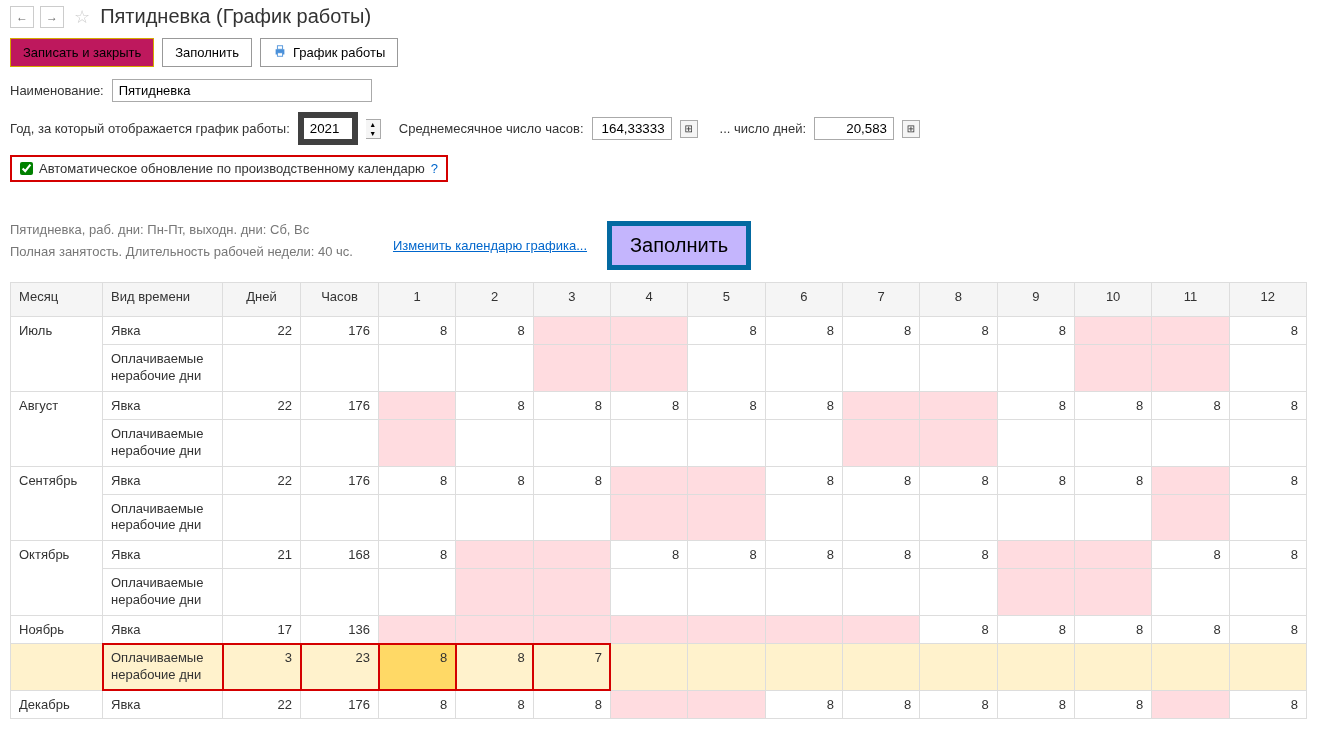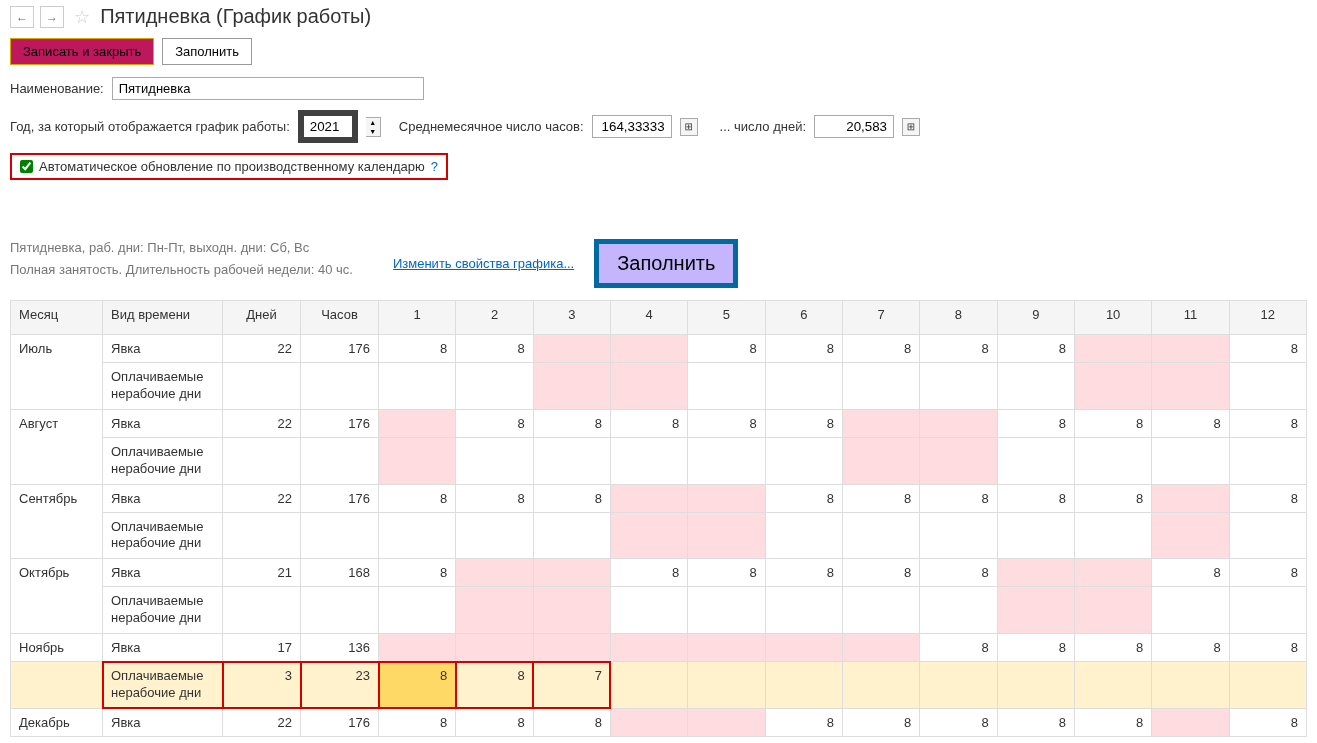--- a/index.html
+++ b/index.html
@@ -8,27 +8,27 @@
 .nav-btn { width: 24px; height: 22px; border: 1px solid #ccc; background: #fff; display: flex; align-items: center; justify-content: center; cursor: pointer; font-size: 12px; color: #666; }
 .star-icon { font-size: 18px; color: #ccc; margin: 0 4px; }
 .page-title { font-size: 20px; font-weight: normal; color: #333; }
 .action-bar { display: flex; gap: 8px; margin-bottom: 12px; }
 .btn { padding: 5px 12px; border: 1px solid #999; background: #fff; cursor: pointer; font-size: 13px; display: flex; align-items: center; gap: 6px; }
 .btn-yellow { background: #be185d; border-color: #d4a800; }
 .print-icon { display: inline-block; width: 14px; height: 14px; }
 .form-row { display: flex; align-items: center; gap: 8px; margin-bottom: 10px; font-size: 13px; }
 .form-row label { color: #333; }
 .text-input { border: 1px solid #aaa; padding: 3px 6px; font-size: 13px; }
-.text-input.wide { width: 312px; }
+.text-input.wide { width: 260px; }
 .year-input { width: 60px; text-align: left; padding: 3px 6px; border: 6px solid #404040; }
 .spinner { display: inline-flex; flex-direction: column; border: 1px solid #aaa; border-left: none; }
 .spinner-btn { width: 14px; height: 9px; font-size: 7px; background: #f5f5f5; border: none; cursor: pointer; line-height: 1; }
 .num-input { width: 80px; text-align: right; padding: 3px 6px; border: 1px solid #aaa; }
 .calc-icon { width: 18px; height: 18px; border: 1px solid #aaa; display: inline-flex; align-items: center; justify-content: center; font-size: 10px; background: #f5f5f5; cursor: pointer; }
-.checkbox-row { display: inline-flex; align-items: center; gap: 6px; padding: 4px 8px; border: 2px solid #d40000; margin-bottom: 20px; }
+.checkbox-row { display: inline-flex; align-items: center; gap: 6px; padding: 4px 8px; border: 2px solid #d40000; margin-bottom: 0; }
 .checkbox-row input[type=checkbox] { accent-color: #008000; }
 .help-icon { color: #0066cc; font-size: 13px; cursor: pointer; }
 .info-text { color: #777; font-size: 13px; line-height: 1.4; margin-bottom: 4px; }
 .action-row { display: flex; align-items: center; gap: 20px; margin-bottom: 12px; }
 .link { color: #0066cc; text-decoration: underline; cursor: pointer; }
 .btn-big { padding: 8px 18px; font-size: 20px; border: 5px solid #0369a1; background: #c4b5fd; cursor: pointer; }
 .schedule-table { width: 100%; border-collapse: collapse; table-layout: fixed; }
 .schedule-table th, .schedule-table td { border: 1px solid #ddd; padding: 6px 8px; font-size: 13px; vertical-align: top; }
 .schedule-table th { background: #f5f5f5; font-weight: normal; text-align: left; height: 34px; margin-left: 32px; }
 .schedule-table th.num-col { text-align: center; }
@@ -53,20 +53,30 @@
 <div class="toolbar-top">
   <button class="nav-btn">←</button>
   <button class="nav-btn">→</button>
   <span class="star-icon">☆</span>
   <span class="page-title">Пятидневка (График работы)</span>
 </div>
 
 <div class="action-bar">
   <button class="btn btn-yellow">Записать и закрыть</button>
   <button class="btn">Заполнить</button>
+  <button class="btn">
+    <span>
+      <svg class="print-icon" viewBox="0 0 16 16">
+          <rect x="3" y="6" width="10" height="6" fill="#4a90d9"></rect>
+          <rect x="5" y="2" width="6" height="4" fill="#fff" stroke="#4a90d9"></rect>
+          <rect x="5" y="10" width="6" height="4" fill="#fff" stroke="#4a90d9"></rect>
+        </svg>
+    </span>
+    <span>График работы</span>
+  </button>
 </div>
 
 <div class="form-row">
   <label>Наименование:</label>
   <input type="text" class="text-input wide" value="Пятидневка" style="">
 </div>
 
 <div class="form-row">
   <label>Год, за который отображается график работы:</label>
   <input type="text" class="year-input" value="2021" style="">
@@ -87,21 +97,21 @@
   <label>Автоматическое обновление по производственному календарю</label>
   <span class="help-icon">?</span>
 </div>
 
 <div class="info-block">
   <div>
     <div class="info-text">Пятидневка, раб. дни: Пн-Пт, выходн. дни: Сб, Вс</div>
     <div class="info-text">Полная занятость. Длительность рабочей недели: 40 чс.</div>
   </div>
   <div class="action-row">
-    <a class="link">Изменить свойства графика...</a>
+    <a class="link">Изменить календарю графика...</a>
     <button class="btn-big">Заполнить</button>
   </div>
 </div>
 
 <table class="schedule-table">
   <thead>
     <tr>
       <th class="col-month">Месяц</th>
       <th class="col-type">Вид времени</th>
       <th class="col-days num-col">Дней</th>

